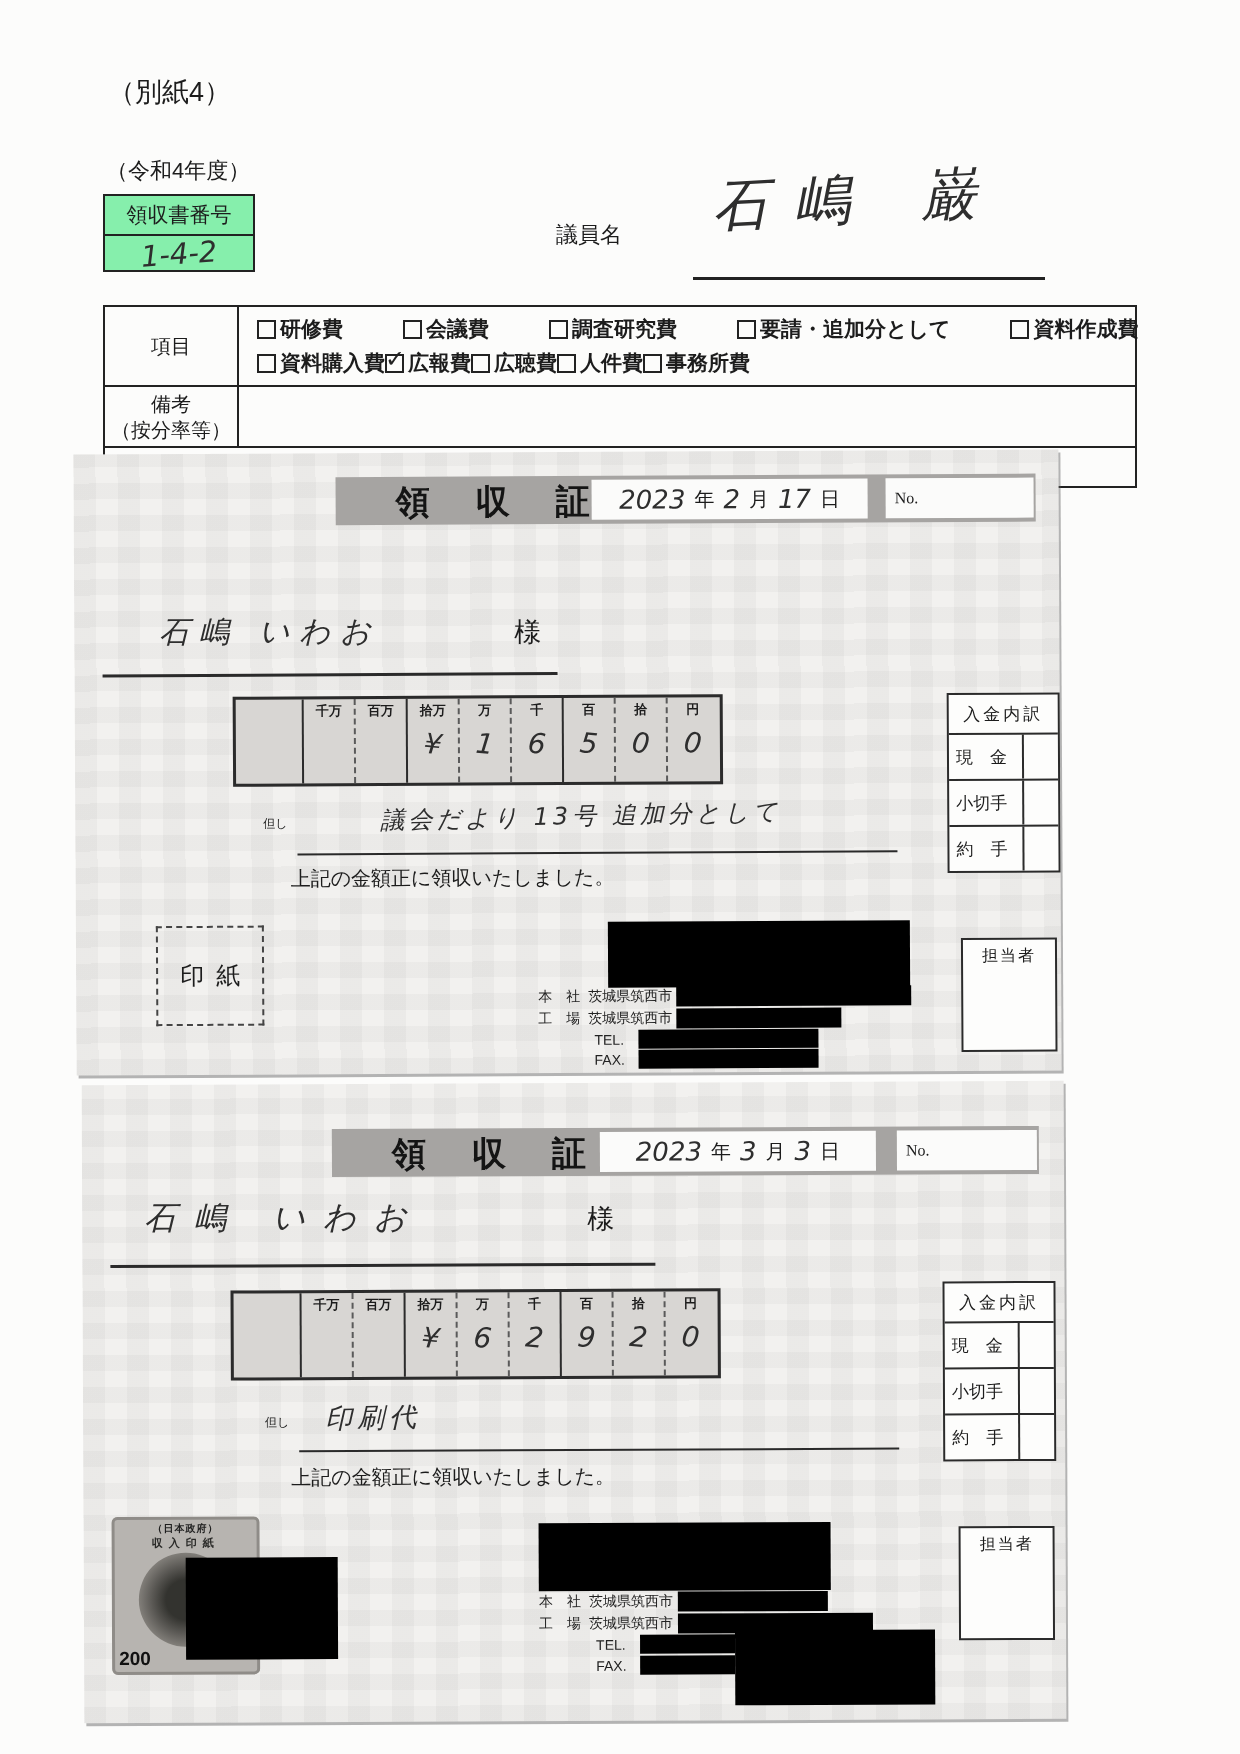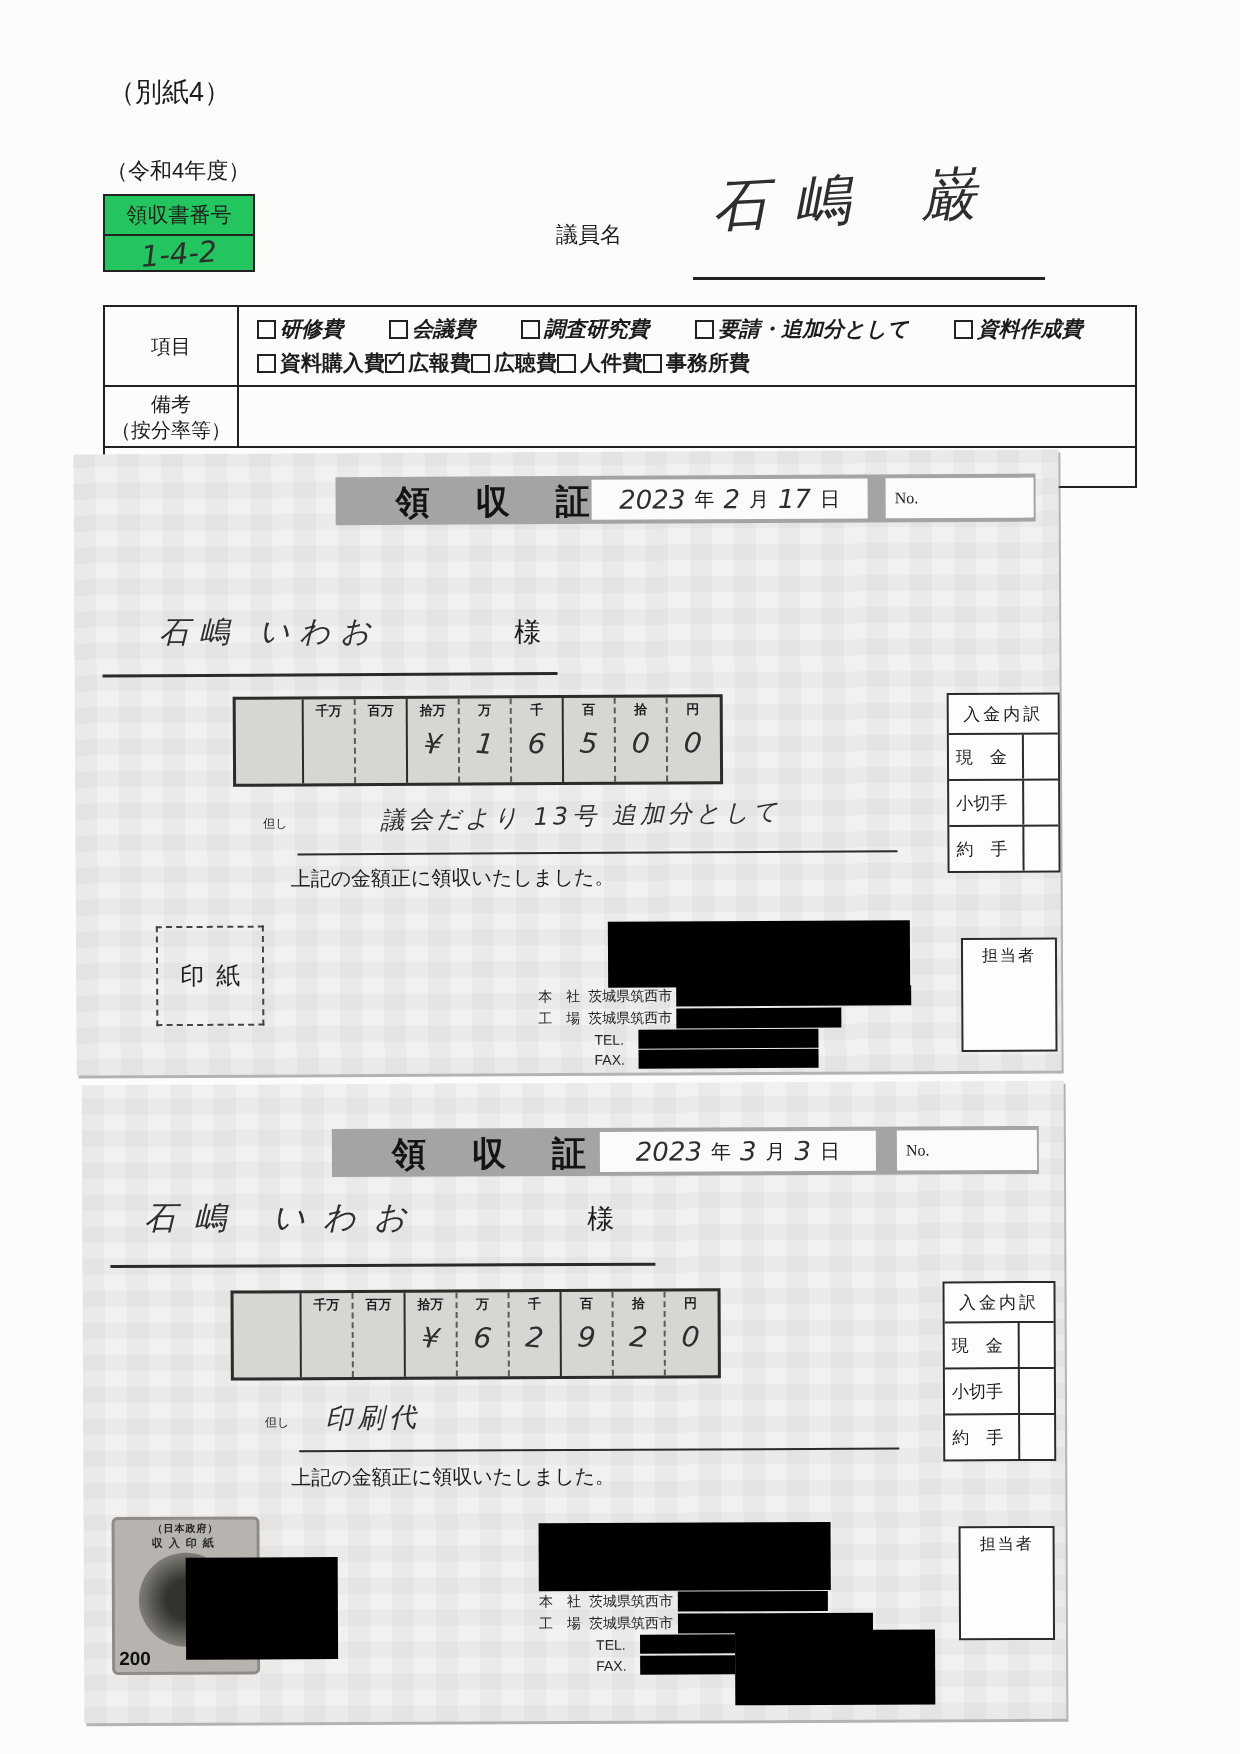--- a/index.html
+++ b/index.html
@@ -9,36 +9,36 @@
     font-family:"Liberation Sans", sans-serif;
   }
   .abs { position:absolute; }
   .hand { font-family:"DejaVu Sans", sans-serif; font-style:italic; color:#2e2e2e; }
 
   
   .attachment { left:108px; top:74px; font-size:27px; }
   .title { left:0; top:102px; width:100%; text-align:center; font-size:31px; font-weight:bold; letter-spacing:3px; }
   .fiscal { left:106px; top:156px; font-size:22px; }
 
-  .rcptno { left:103px; top:194px; width:152px; height:78px; border:2px solid #222; box-sizing:border-box; background:#22c55e; }
+  .rcptno { left:103px; top:194px; width:152px; height:78px; border:2px solid #222; box-sizing:border-box; background:#86efac; }
   .rcptno-head { height:38px; border-bottom:2px solid #222; display:flex; align-items:center; justify-content:center; font-size:21px; }
   .rcptno-val { height:36px; display:flex; align-items:center; justify-content:center; font-size:29px; transform:rotate(-4deg); }
 
   .member-label { left:556px; top:220px; font-size:22px; }
   .signature { left:712px; top:162px; font-size:56px; letter-spacing:26px; transform:rotate(-3deg); white-space:nowrap; }
   .sig-line { left:693px; top:277px; width:352px; height:3px; background:#222; }
 
   .items-table { left:103px; top:305px; width:1034px; height:143px; border:2px solid #222; box-sizing:border-box; }
   .it-vline { position:absolute; left:132px; top:0; bottom:0; border-left:2px solid #222; }
   .it-hline { position:absolute; left:0; right:0; top:78px; border-top:2px solid #222; }
   .it-label1 { position:absolute; left:0; top:0; width:132px; height:78px; display:flex; align-items:center; justify-content:center; font-size:20px; }
   .it-label2 { position:absolute; left:0; top:78px; width:132px; height:63px; display:flex; flex-direction:column; align-items:center; justify-content:center; font-size:20px; line-height:26px; }
   .cb-rows { position:absolute; left:152px; top:5px; width:875px; }
   .cb-row { display:flex; align-items:center; font-size:21px; font-weight:bold; height:34px; white-space:nowrap; }
-  .cb-row1 { gap:46px;font-style:italic; } .cb-row2 { }
+  .cb-row1 { gap:60px; } .cb-row2 { }
   .cb-item { display:flex; align-items:center; }
   .cb { display:inline-block; width:15px; height:15px; border:2px solid #222; margin-right:4px; position:relative; background:transparent; flex:0 0 auto; }
   .cb.checked::after { content:"✓"; position:absolute; left:-2px; top:-11px; font-size:24px; font-weight:normal; color:#222; }
   .remarks-val { position:absolute; left:140px; top:84px; font-size:18px; }
 
   .privacy { left:103px; top:448px; width:1034px; height:40px; border:2px solid #222; border-top:none; box-sizing:border-box; display:flex; align-items:center; padding-left:6px; font-size:21px; font-weight:bold; }
 
   
   .receipt { position:absolute; background:#f2f1ef; box-shadow:2px 3px 0 rgba(90,90,90,.45); }
   .receipt::before { content:""; position:absolute; inset:0; pointer-events:none;

